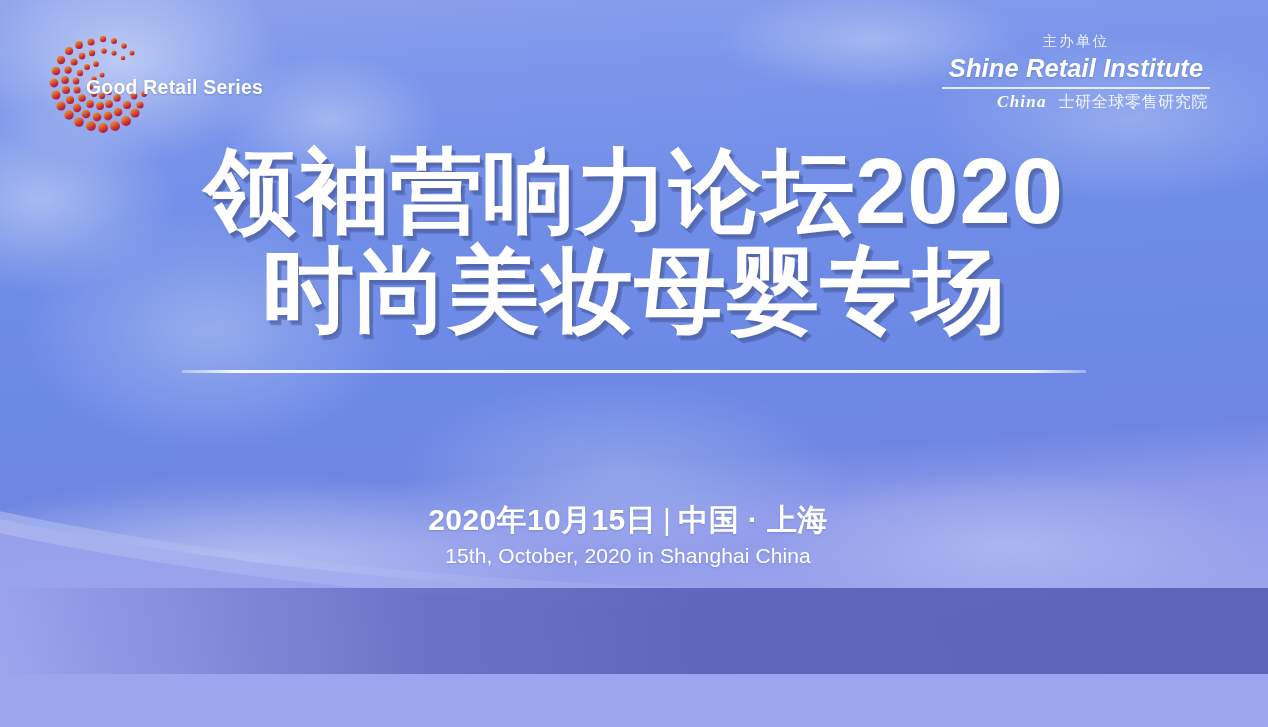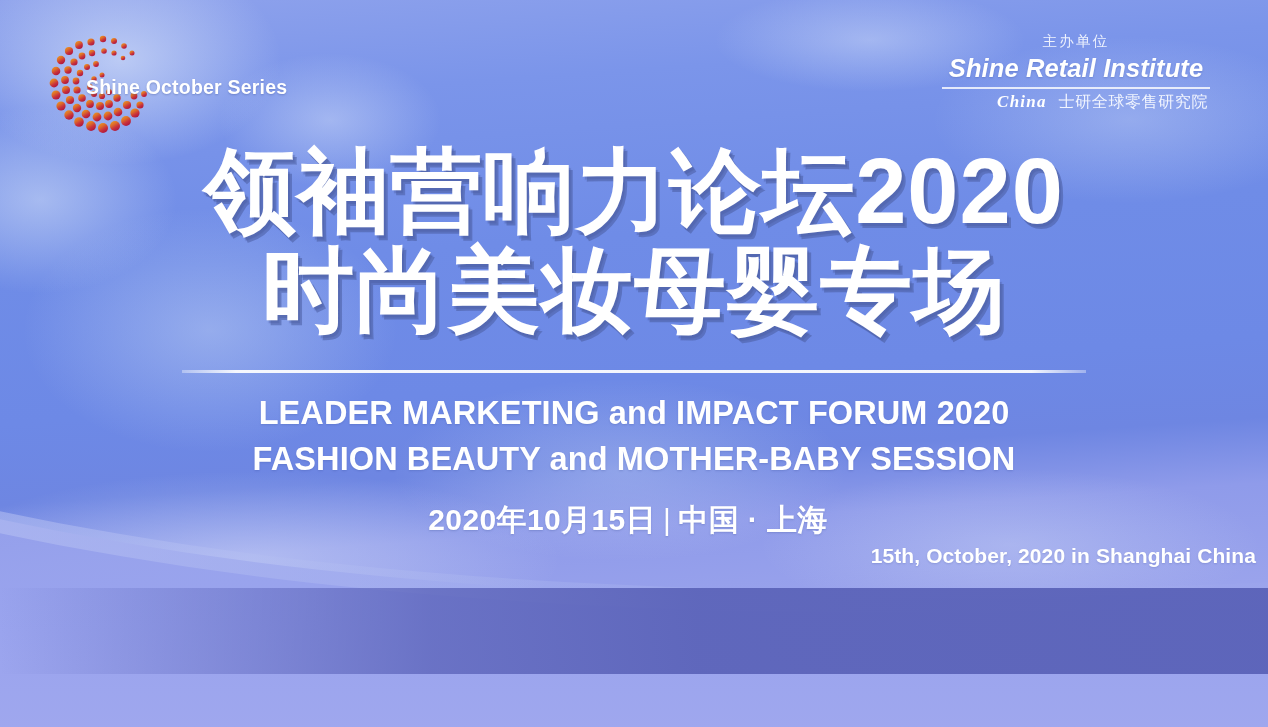--- a/index.html
+++ b/index.html
@@ -153,24 +153,23 @@
     text-align:center; color:#ffffff;
   }
   .datebar .cn{
     font-size:30px; font-weight:bold;
     letter-spacing:.4px;
     text-shadow:0 1px 2px rgba(50,70,140,.25);
   }
   .datebar .cn .sep{ font-weight:normal; padding:0 7px; }
   .datebar .en{
     margin-top:3px;
-    font-size:21px; font-weight:bold;
+    font-size:21px; font-weight:normal;
     letter-spacing:.1px;
     text-shadow:0 1px 2px rgba(50,70,140,.20);
-    text-align:right;
   }
 
   
   .slogan-band{
     position:absolute; left:0; right:0;
     top:588px; height:86px;
     background:linear-gradient(90deg,
       rgba(95,104,190,0) 0%,
       rgba(95,104,190,.30) 12%,
       rgba(92,100,186,.78) 34%,
@@ -290,44 +289,40 @@
           <circle cx="88" cy="23" r="2.5"></circle>
           <circle cx="60" cy="21" r="2.8"></circle>
           <circle cx="70" cy="23" r="2.6"></circle>
           <circle cx="79" cy="28" r="2.3"></circle>
           <circle cx="96" cy="75" r="3.6"></circle>
           <circle cx="90" cy="66" r="3.4"></circle>
           <circle cx="100" cy="64" r="2.9"></circle>
         </g>
       </svg>
     </div>
-    <div class="wordmark">Shine October Series</div>
+    <div class="wordmark">Good Retail Series</div>
   </div>
 
   <div class="institute">
     <div class="host">主办单位</div>
     <div class="name">Shine Retail Institute</div>
     <div class="rule"></div>
     <div class="sub">
       <span class="china">China</span>
       <span class="cn-name">士研全球零售研究院</span>
     </div>
   </div>
 
   <div class="headline">
     <div class="line1">领袖营响力论坛2020</div>
     <div class="line2">时尚美妆母婴专场</div>
   </div>
 
   <div class="divider"></div>
 
-  <div class="subtitle">
-    <div>LEADER MARKETING and IMPACT FORUM 2020</div>
-    <div>FASHION BEAUTY and MOTHER-BABY SESSION</div>
-  </div>
 
   <div class="datebar">
     <div class="cn">
       <span>2020年10月15日</span><span class="sep">|</span><span>中国 · 上海</span>
     </div>
     <div class="en">15th, October, 2020 in Shanghai China</div>
   </div>
 
   <div class="slogan-band"></div>
 

